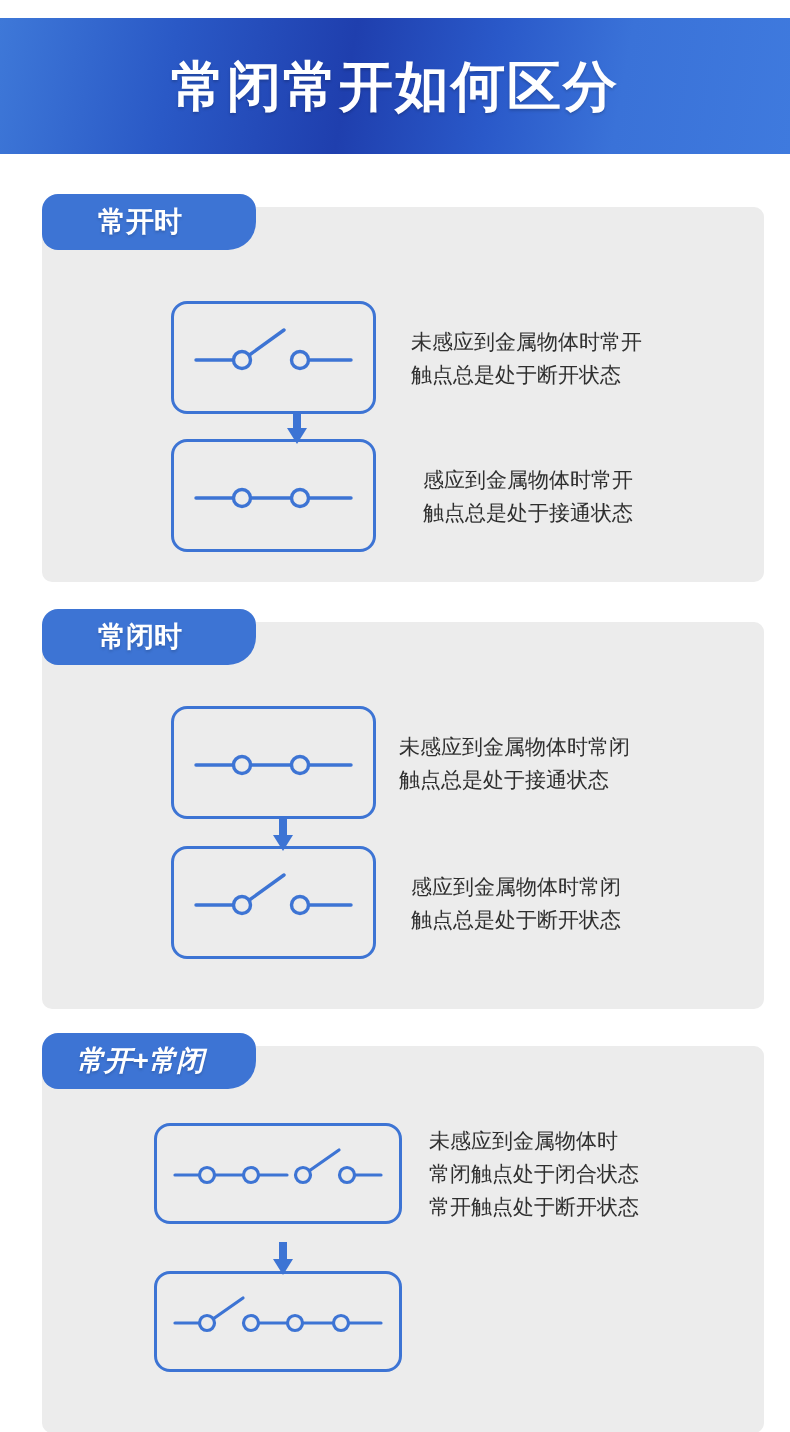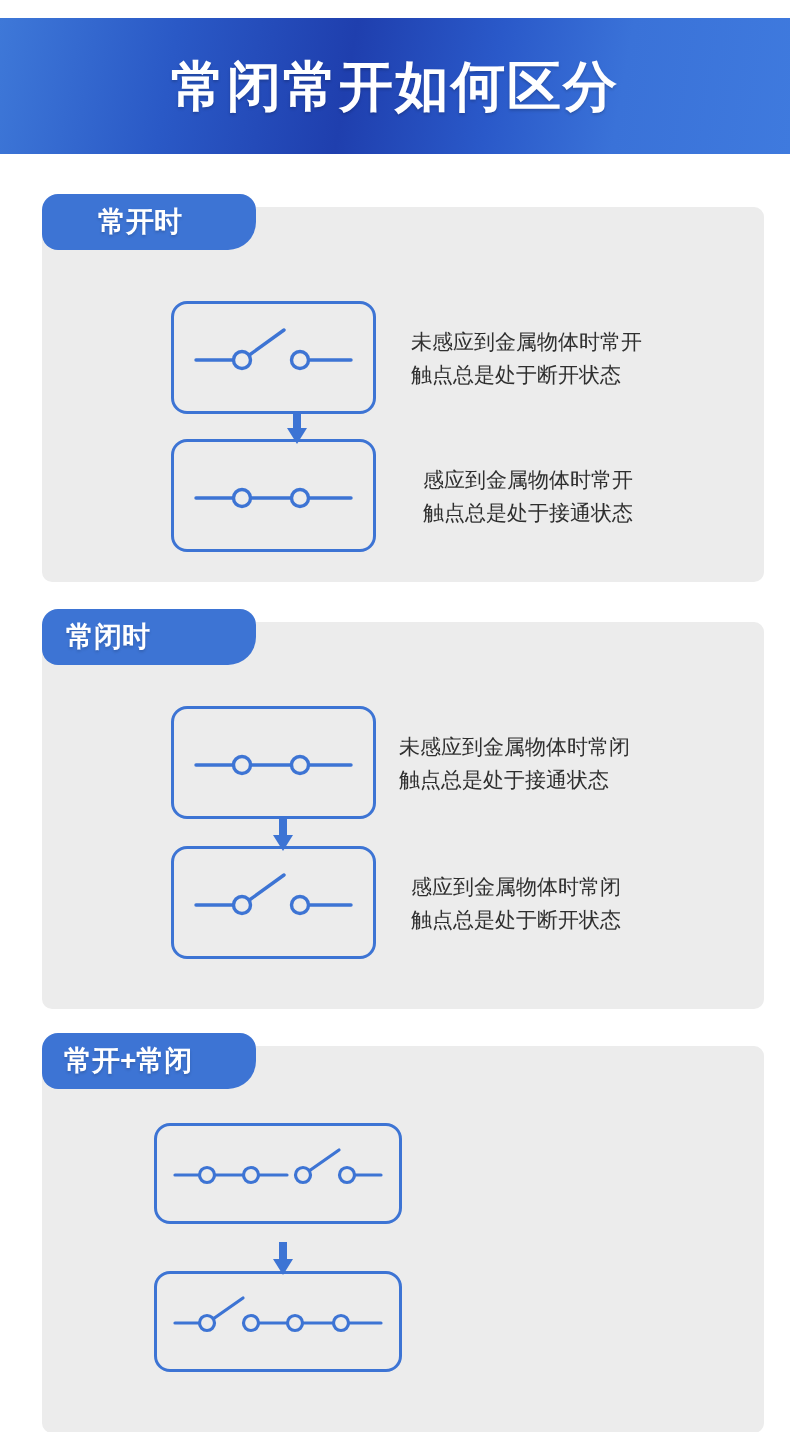--- a/index.html
+++ b/index.html
@@ -69,22 +69,22 @@
   }
   .tab-label {
     color: #ffffff;
     font-size: 28px;
     font-weight: bold;
     white-space: nowrap;
     line-height: 1;
     text-shadow: 0 2px 3px rgba(0,0,0,0.16);
   }
   #section-0 .tab { width: 214px; padding-left: 56px; }
-  #section-1 .tab { width: 214px; padding-left: 24px; }
-  #section-2 .tab { width: 214px; padding-left: 22px; }
+  #section-1 .tab { width: 214px; padding-left: 56px; }
+  #section-2 .tab { width: 214px; padding-left: 34px; font-style: italic; }
 
   
   .rows {
     position: absolute;
     left: 0;
     top: 0;
     width: 100%;
     height: 100%;
   }
   .row {
@@ -259,20 +259,23 @@
             <line x1="102" y1="49" x2="130" y2="49"></line>
             <line x1="152" y1="45" x2="182" y2="24"></line>
             <line x1="198" y1="49" x2="224" y2="49"></line>
           </g>
           <circle cx="50" cy="49" r="7.5" fill="#ececec" stroke="#3d74d4" stroke-width="3.2"></circle>
           <circle cx="94" cy="49" r="7.5" fill="#ececec" stroke="#3d74d4" stroke-width="3.2"></circle>
           <circle cx="146" cy="49" r="7.5" fill="#ececec" stroke="#3d74d4" stroke-width="3.2"></circle>
           <circle cx="190" cy="49" r="7.5" fill="#ececec" stroke="#3d74d4" stroke-width="3.2"></circle>
         </svg>
       </div>
+      <div class="row-text">未感应到金属物体时
+常闭触点处于闭合状态
+常开触点处于断开状态</div>
     </div>
 
     <div class="arrow">
       <svg width="26" height="34" viewBox="0 0 26 34" aria-hidden="true">
         <path d="M9 0 h8 v17 h6 L13 33 L3 17 h6 Z" fill="#3d74d4"></path>
       </svg>
     </div>
 
     <div class="row row-b">
       <div class="diagram-box">

